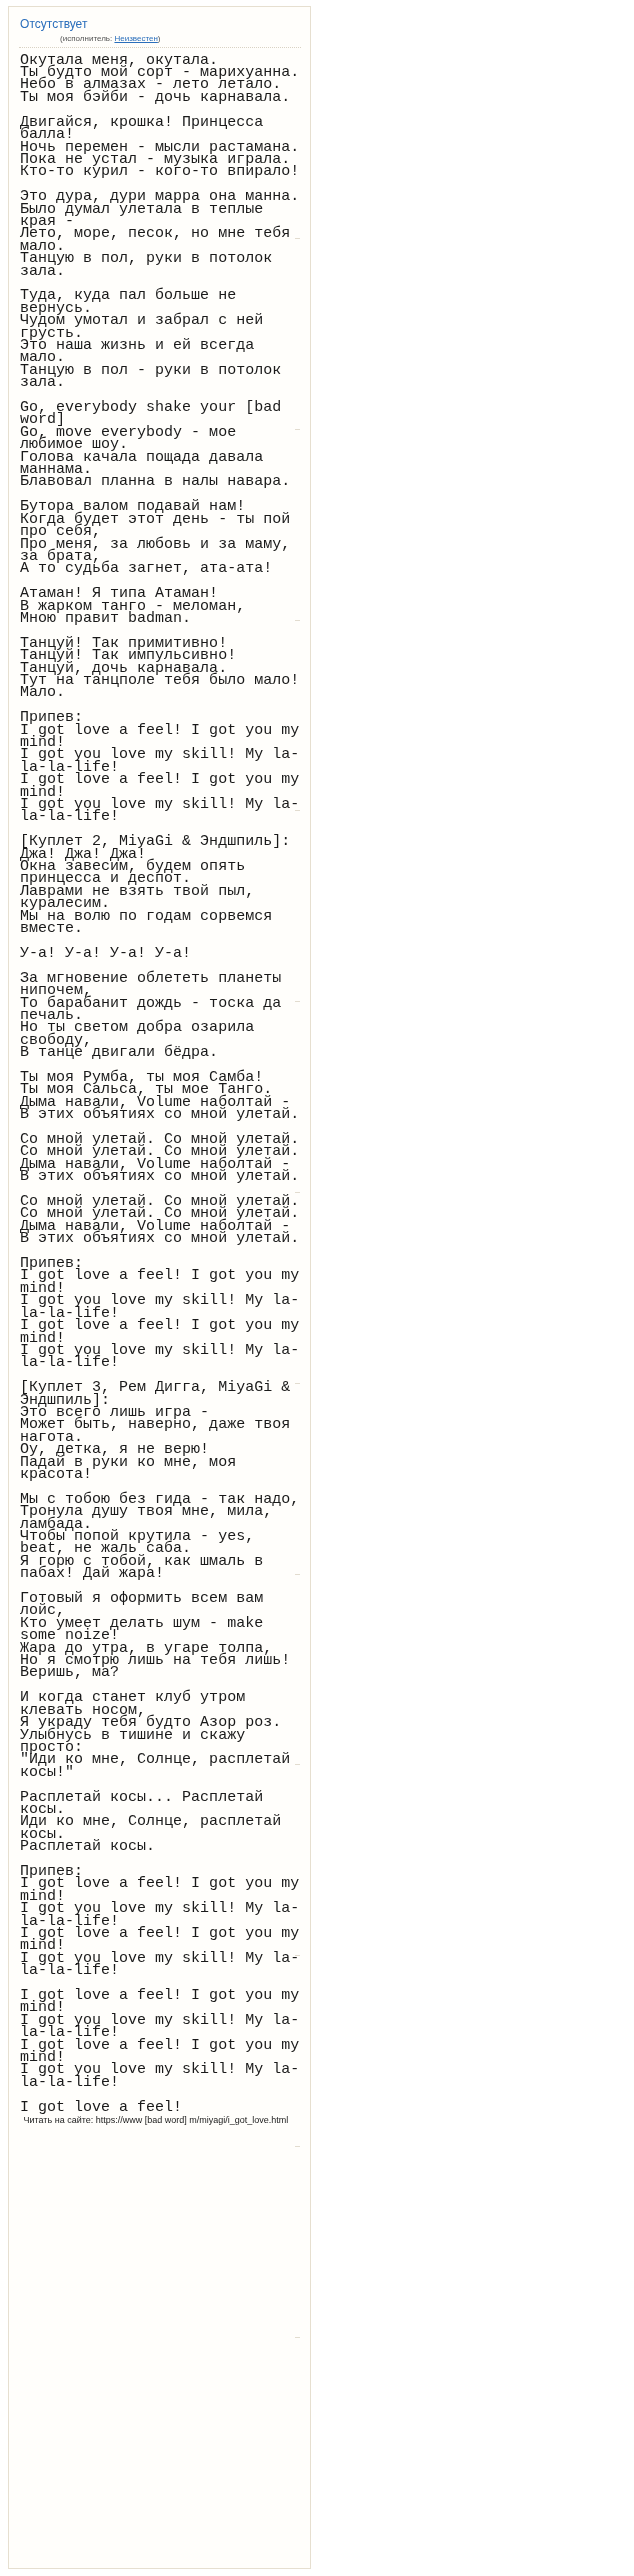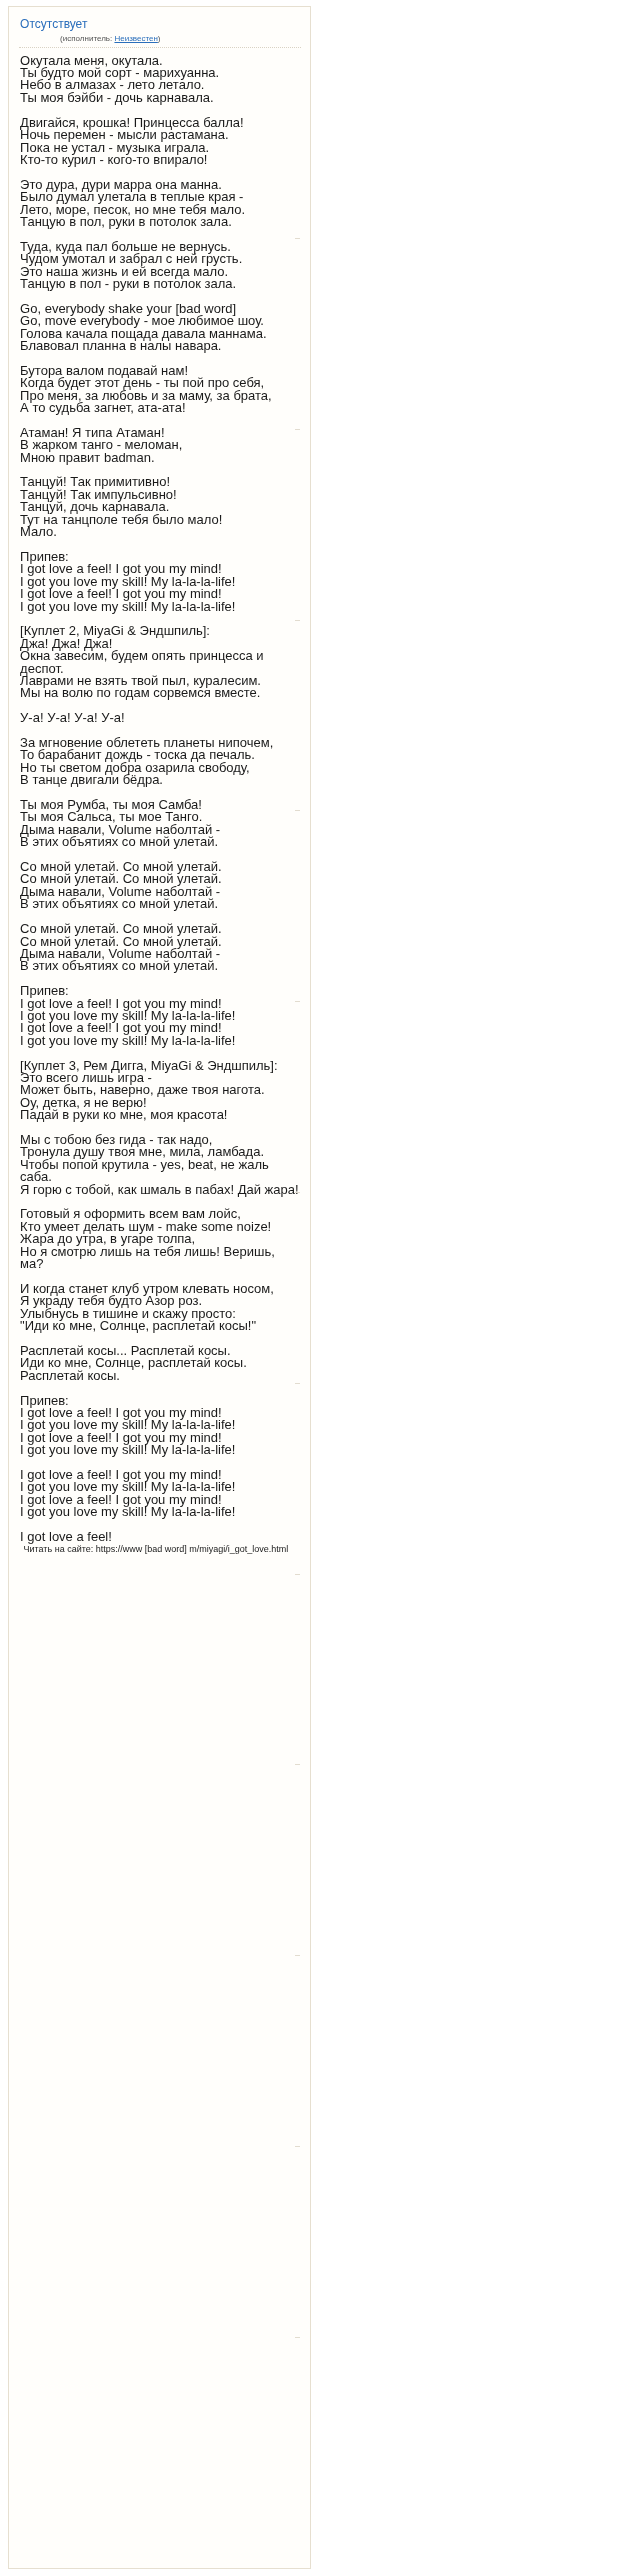--- a/index.html
+++ b/index.html
@@ -46,26 +46,26 @@
   .artist-line .artist-name {
     color: #2a6ebb;
     text-decoration: underline;
   }
   .divider {
     border: 0;
     border-top: 0.8px dotted #d9d2c4;
     margin: 1.6px 0 6.3px 0;
   }
   .lyrics {
-    font-size: 13px;
+    font-size: 15px;
     line-height: 12.4px;
     color: #1a1a1a;
     white-space: pre-wrap;
     margin: 0 0 0 1.6px;
-    font-family: Liberation Sans, sans-serif;
+    font-family: Liberation Mono, monospace;
   }
   .footer-note {
     font-size: 9px;
     line-height: 12.4px;
     color: #1a1a1a;
     margin: 0 0 0 5px;
     white-space: pre-wrap;
   }
   
   .side-marks {

